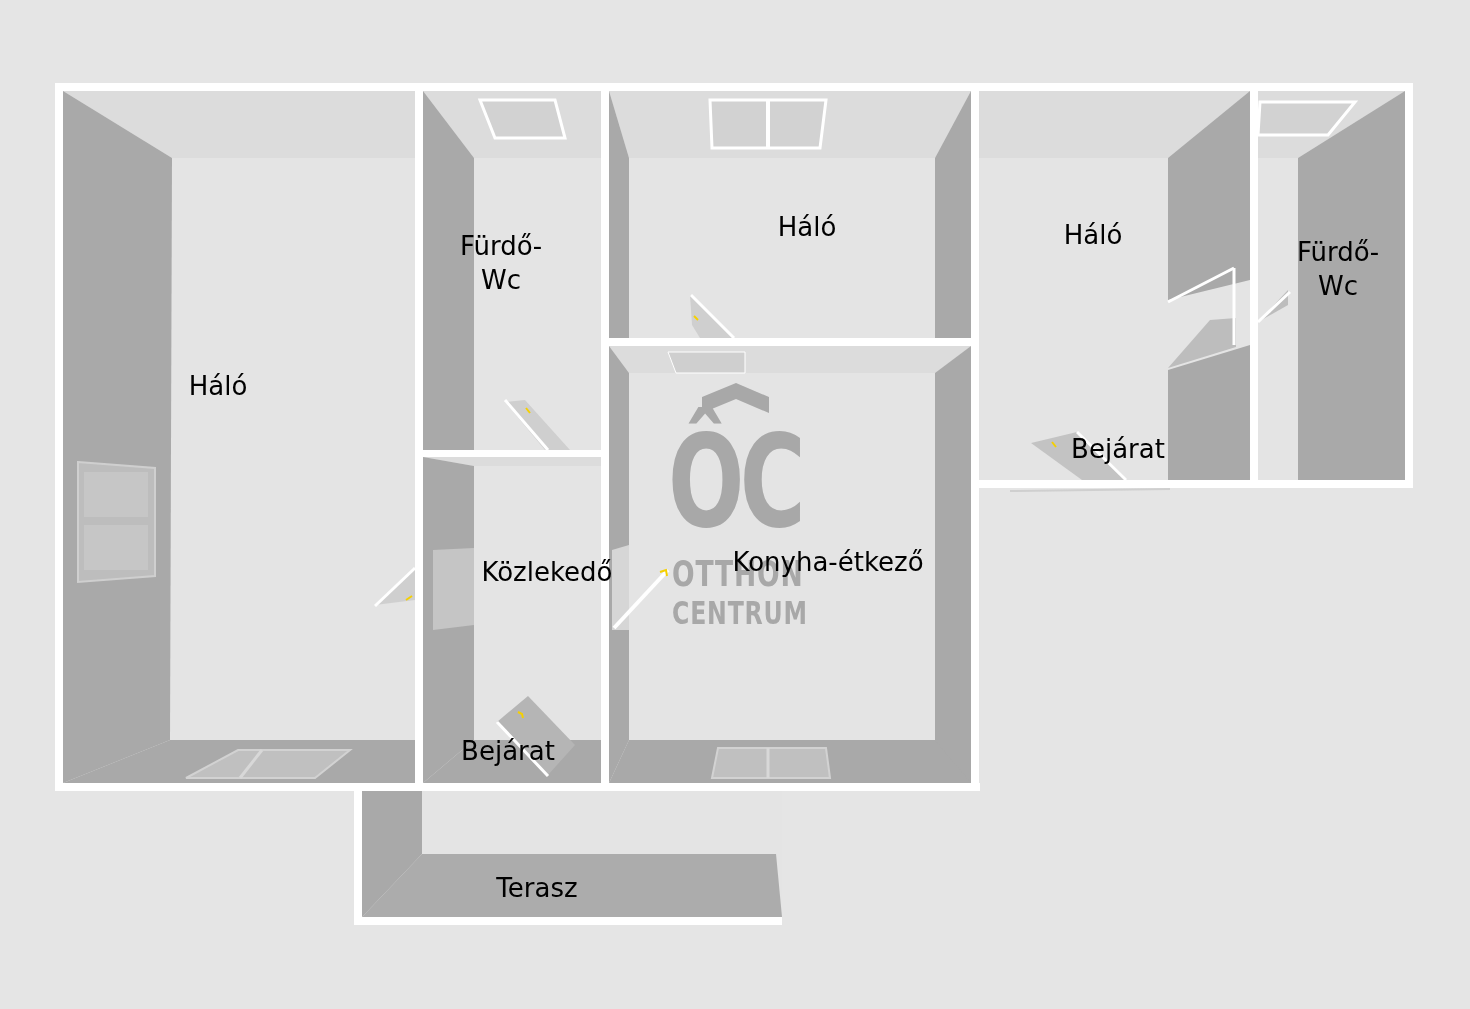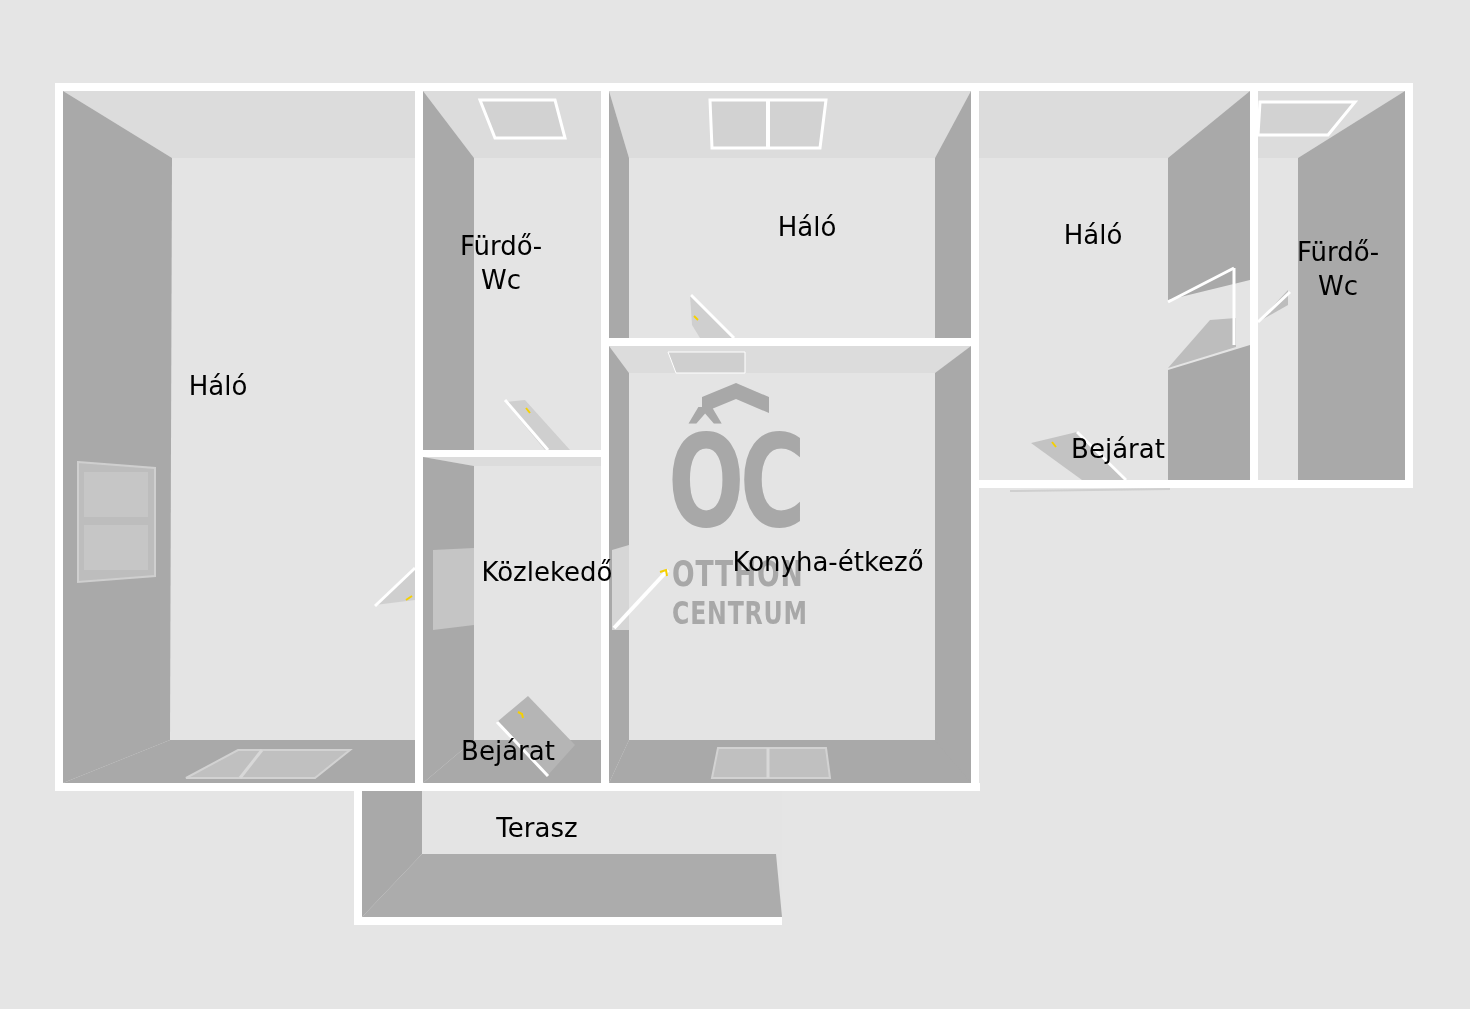--- a/index.html
+++ b/index.html
@@ -161,13 +161,13 @@
 <div class="label" style="left:501px; top:263px;">Fürdő-
 Wc</div>
 <div class="label" style="left:807px; top:227px;">Háló</div>
 <div class="label" style="left:1093px; top:235px;">Háló</div>
 <div class="label" style="left:1338px; top:269px;">Fürdő-
 Wc</div>
 <div class="label" style="left:501px; top:572px;margin-left:46px;">Közlekedő</div>
 <div class="label" style="left:828px; top:562px;">Konyha-étkező</div>
 <div class="label" style="left:508px; top:751px;">Bejárat</div>
 <div class="label" style="left:1118px; top:449px;">Bejárat</div>
-<div class="label" style="left:537px; top:828px;">Terasz</div>
+<div class="label" style="left:537px; top:888px;">Terasz</div>
 
 </body></html>

